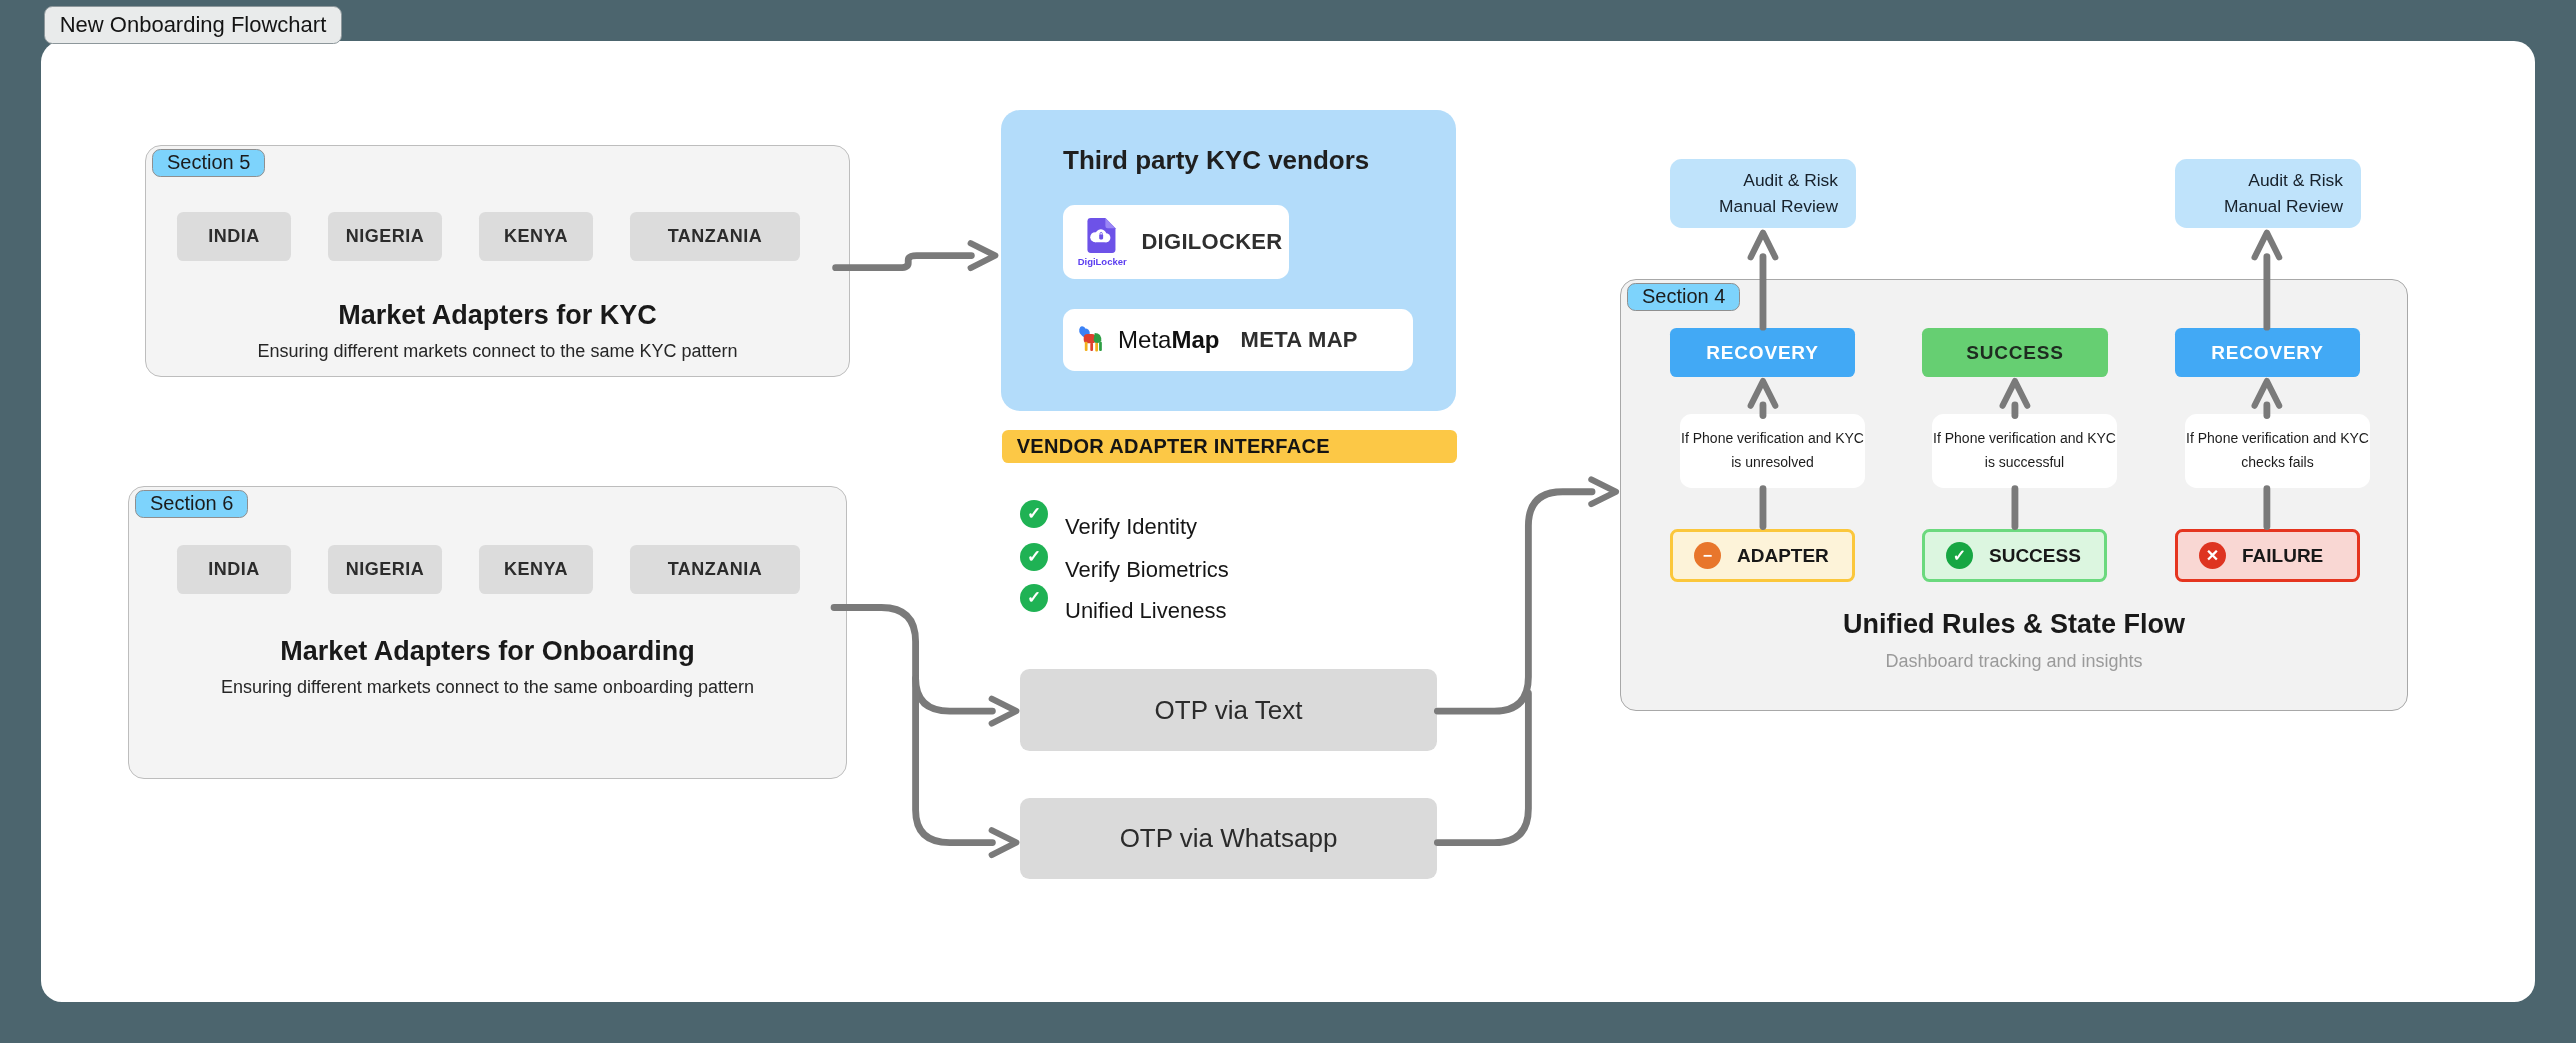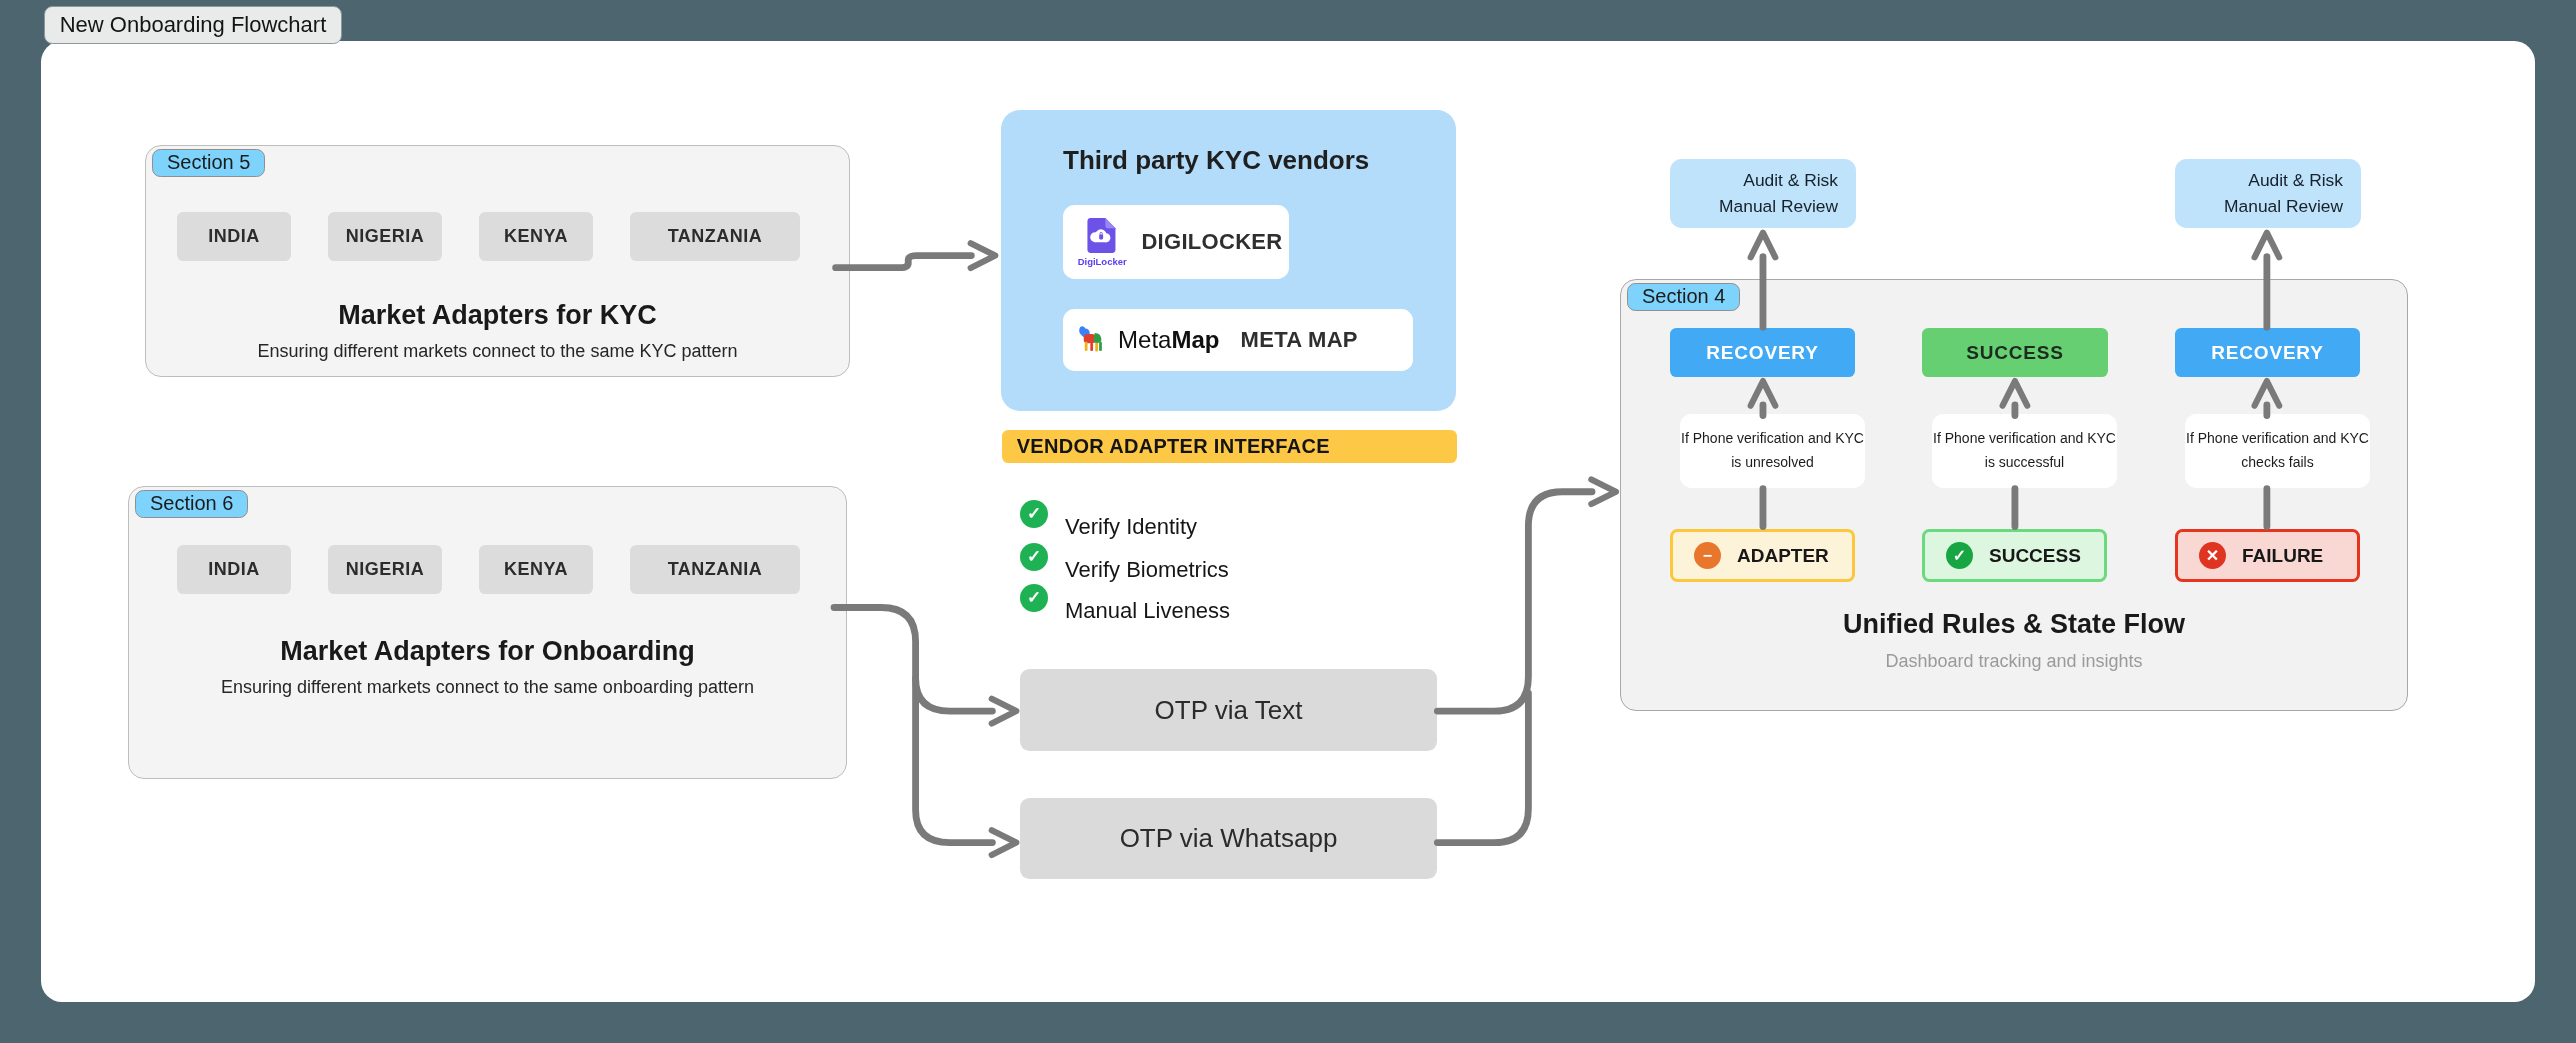--- a/index.html
+++ b/index.html
@@ -198,21 +198,21 @@
   <div class="check-row cr1">
     <div class="check-circle">✓</div>
     <div class="check-label">Verify Identity</div>
   </div>
   <div class="check-row cr2">
     <div class="check-circle">✓</div>
     <div class="check-label">Verify Biometrics</div>
   </div>
   <div class="check-row cr3">
     <div class="check-circle">✓</div>
-    <div class="check-label">Manual Liveness</div>
+    <div class="check-label">Unified Liveness</div>
   </div>
 
   <div class="otp otp1">OTP via Text</div>
   <div class="otp otp2">OTP via Whatsapp</div>
 
   <div class="section sec4">
     <div class="sec-tag">Section 4</div>
   </div>
 
   <div class="audit audit1">Audit &amp; Risk Manual Review</div>

